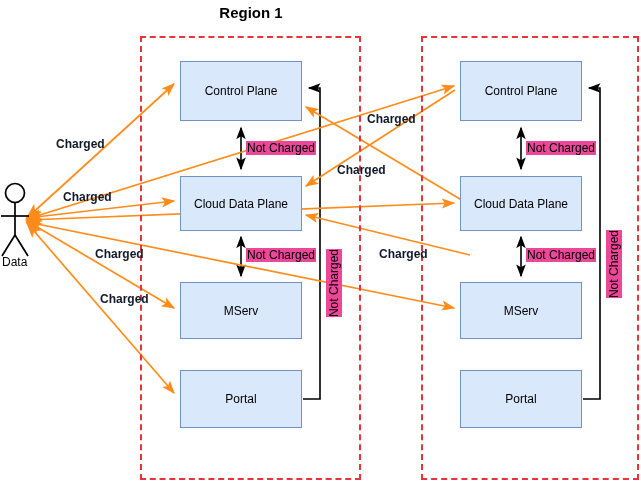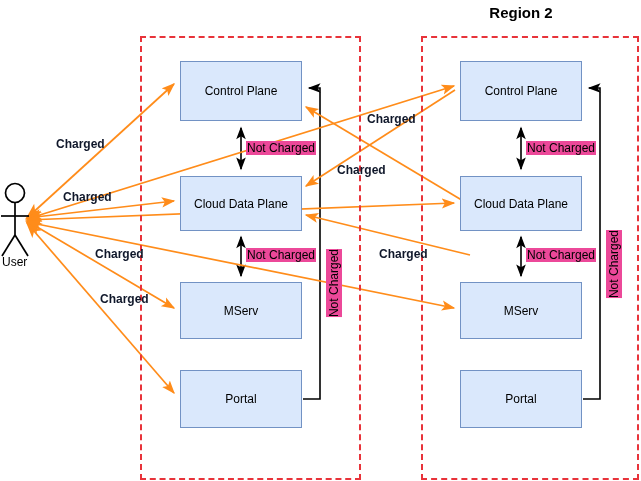--- a/index.html
+++ b/index.html
@@ -128,36 +128,36 @@
 
     <g>
       <circle cx="15" cy="193" r="9.5" fill="#ffffff" stroke="#000" stroke-width="1.7"></circle>
       <line x1="15" y1="203" x2="15" y2="235" stroke="#000" stroke-width="1.7"></line>
       <line x1="1" y1="216" x2="29" y2="216" stroke="#000" stroke-width="1.7"></line>
       <line x1="15" y1="235" x2="2" y2="256" stroke="#000" stroke-width="1.7"></line>
       <line x1="15" y1="235" x2="28" y2="256" stroke="#000" stroke-width="1.7"></line>
     </g>
   </svg>
 
-  <div class="region-title" style="left:465px; top:4px; width:112px;">Region 2</div>
+  <div class="region-title" style="left:195px; top:4px; width:112px;">Region 1</div>
 
   <div class="region-box" style="left:140px; top:36px; width:221px; height:444px;"></div>
   <div class="region-box" style="left:421px; top:36px; width:218px; height:444px;"></div>
 
   <div class="node" style="left:180px; top:61px; width:122px; height:60px;">Control Plane</div>
   <div class="node" style="left:180px; top:176px; width:122px; height:55px;">Cloud Data Plane</div>
   <div class="node" style="left:180px; top:282px; width:122px; height:57px;">MServ</div>
   <div class="node" style="left:180px; top:370px; width:122px; height:58px;">Portal</div>
 
   <div class="node" style="left:460px; top:61px; width:122px; height:60px;">Control Plane</div>
   <div class="node" style="left:460px; top:176px; width:122px; height:55px;">Cloud Data Plane</div>
   <div class="node" style="left:460px; top:282px; width:122px; height:57px;">MServ</div>
   <div class="node" style="left:460px; top:370px; width:122px; height:58px;">Portal</div>
 
-  <div class="actor-label" style="left:2px; top:255px;">User</div>
+  <div class="actor-label" style="left:2px; top:255px;">Data</div>
 
   <div class="edge-label" style="left:246px; top:141px;">Not Charged</div>
   <div class="edge-label" style="left:246px; top:248px;">Not Charged</div>
   <div class="edge-label vertical" style="left:326px; top:249px;">Not Charged</div>
 
   <div class="edge-label" style="left:526px; top:141px;">Not Charged</div>
   <div class="edge-label" style="left:526px; top:248px;">Not Charged</div>
   <div class="edge-label vertical" style="left:606px; top:230px;">Not Charged</div>
 
   <div class="edge-label charged" style="left:55px; top:137px;">Charged</div>

